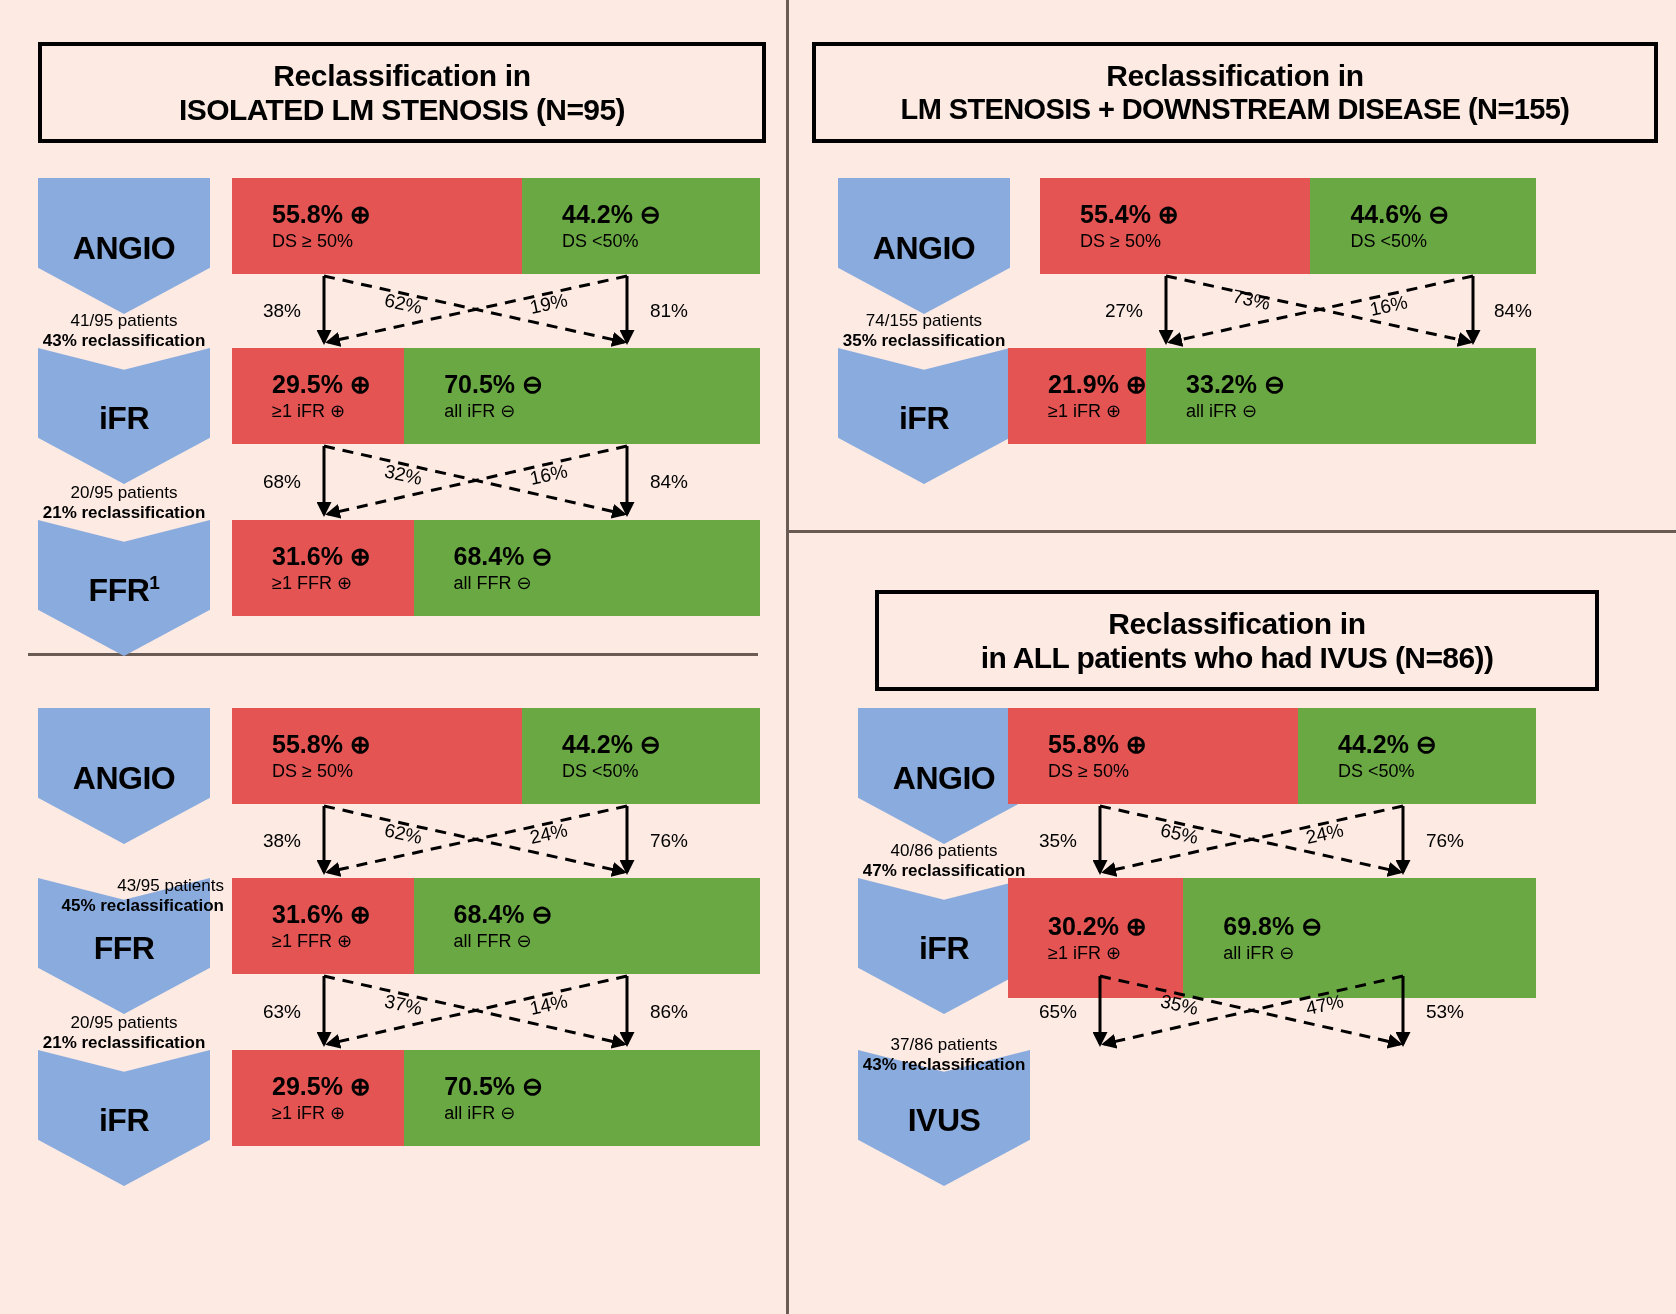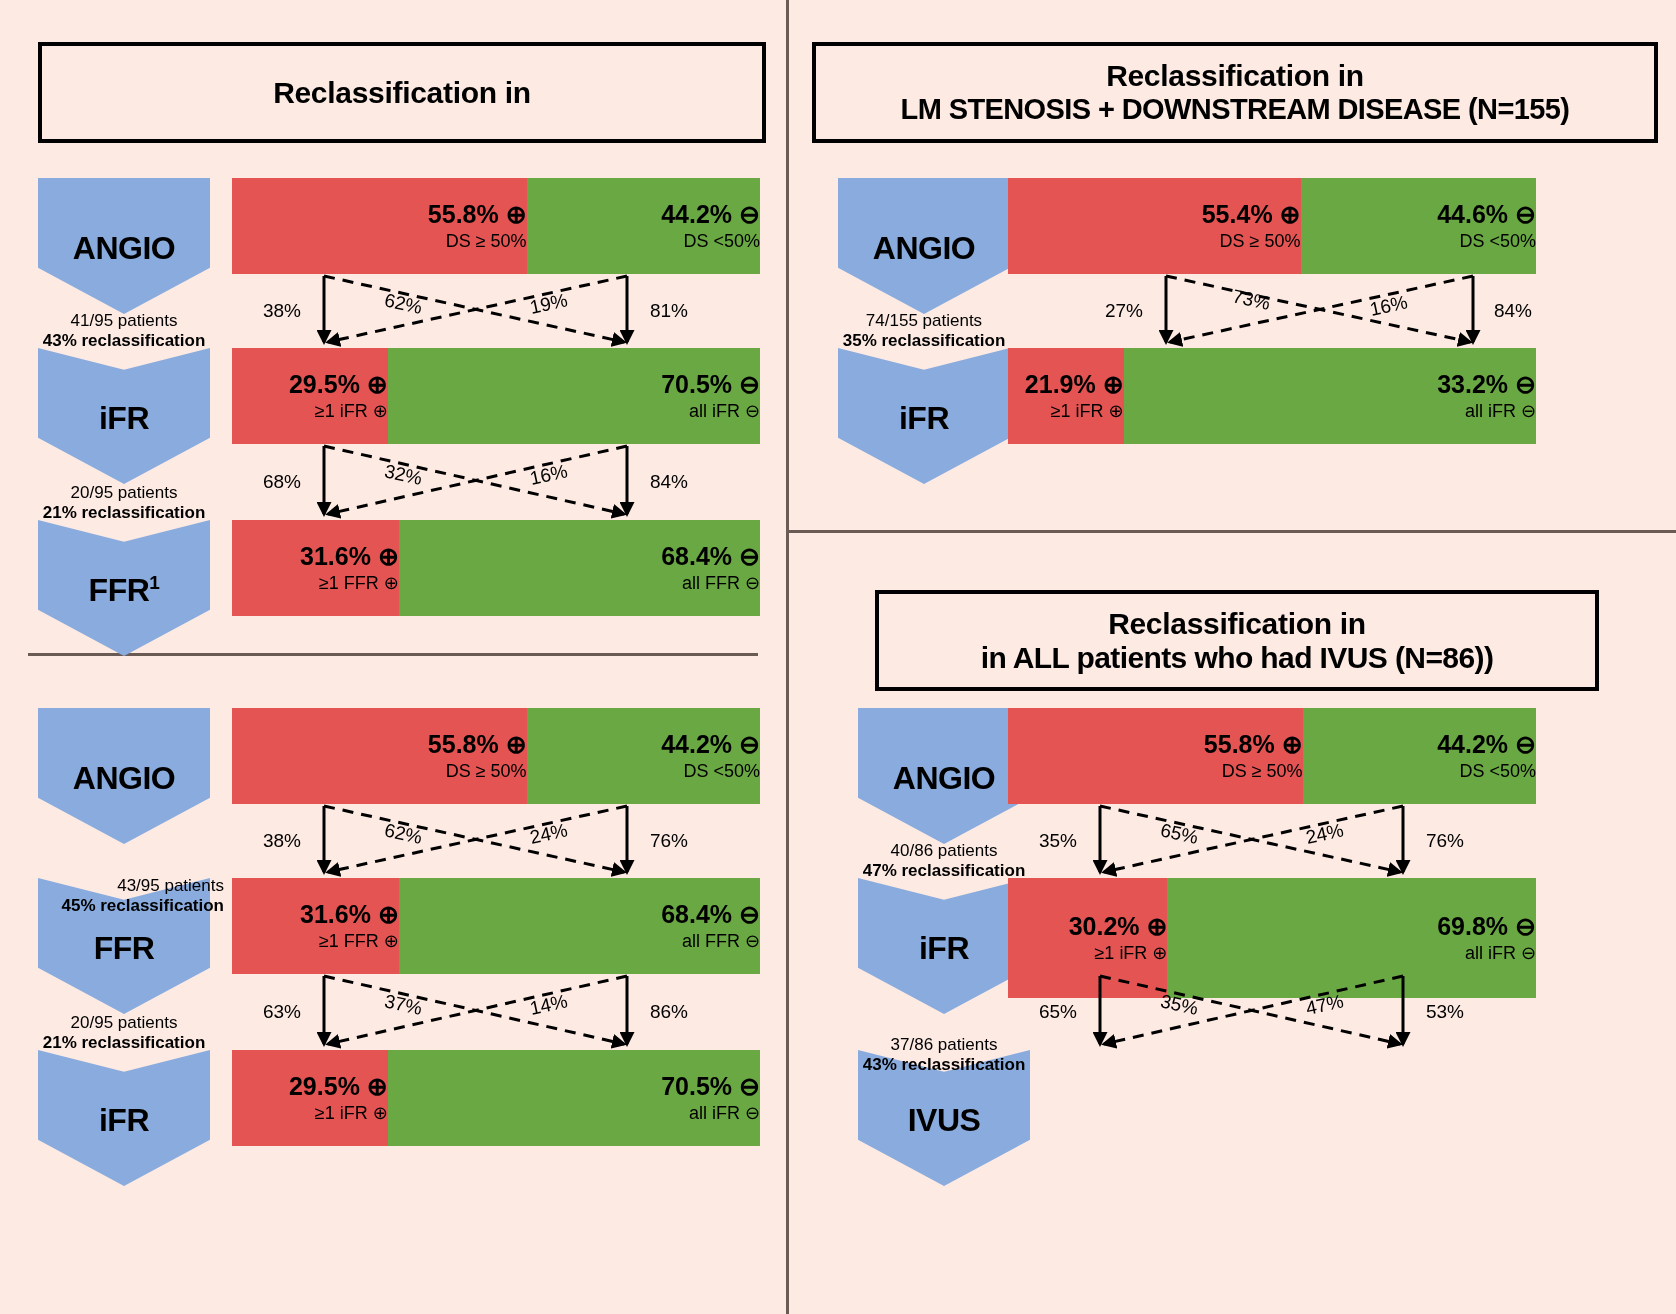--- a/index.html
+++ b/index.html
@@ -51,22 +51,22 @@
     position:absolute;text-align:center;line-height:1.18;
     font-size:17px;white-space:nowrap;
   }
   .note .n1{display:block;font-weight:normal;}
   .note .n2{display:block;font-weight:bold;}
 
   
   .barrow{position:absolute;display:flex;}
   .seg{
     display:flex;flex-direction:column;
-    align-items:flex-end;justify-content:center;
-    line-height:1.15;overflow:hidden;
+    align-items:flex-start;justify-content:center;
+    line-height:1.15;overflow:hidden;padding-left:40px;
   }
   .seg.pos{background:#e35453;}
   .seg.neg{background:#6aa843;}
   .seg .big{font-size:25px;font-weight:bold;white-space:nowrap;}
   .seg .small{font-size:18px;white-space:nowrap;margin-top:2px;}
 
   
   .flow{position:absolute;}
   .flow svg{display:block;overflow:visible;}
   .flow text{
@@ -78,20 +78,21 @@
 <body>
 
 <div class="canvas">
 
   <div class="vdiv" style="left:786px;top:0;width:3px;height:1314px;"></div>
   <div class="hdiv" style="left:28px;top:653px;width:730px;height:3px;"></div>
   <div class="hdiv" style="left:789px;top:530px;width:887px;height:3px;"></div>
 
   <div class="titlebox" style="left:38px;top:42px;width:720px;height:93px;">
     <div class="l1">Reclassification in</div>
+    <div class="l2">ISOLATED LM STENOSIS (N=95)</div>
   </div>
 
   <div class="titlebox" style="left:812px;top:42px;width:838px;height:93px;">
     <div class="l1">Reclassification in</div>
     <div class="l2" style="font-size:29px;">LM STENOSIS + DOWNSTREAM DISEASE (N=155)</div>
   </div>
 
   <div class="titlebox" style="left:875px;top:590px;width:716px;height:93px;">
     <div class="l1">Reclassification in</div>
     <div class="l2">in ALL patients who had IVUS (N=86))</div>
@@ -264,21 +265,21 @@
   <div class="chev" style="left:838px;top:348px;width:172px;height:136px;">
     <span>iFR</span>
   </div>
 
   <div class="note" style="left:818px;top:311px;width:212px;">
     <span class="n1">74/155 patients</span>
     <span class="n2">35% reclassification</span>
   </div>
 
   <div class="barrow" style="left:1008px;top:178px;width:528px;height:96px;">
-    <div class="seg pos" style="width:55.4%;">
+    <div class="seg pos" style="width:55.4%;margin-left:32px;">
       <div class="big">55.4% ⊕</div>
       <div class="small">DS ≥ 50%</div>
     </div>
     <div class="seg neg" style="width:44.6%;">
       <div class="big">44.6% ⊖</div>
       <div class="small">DS &lt;50%</div>
     </div>
   </div>
 
   <div class="barrow" style="left:1008px;top:348px;width:528px;height:96px;">

